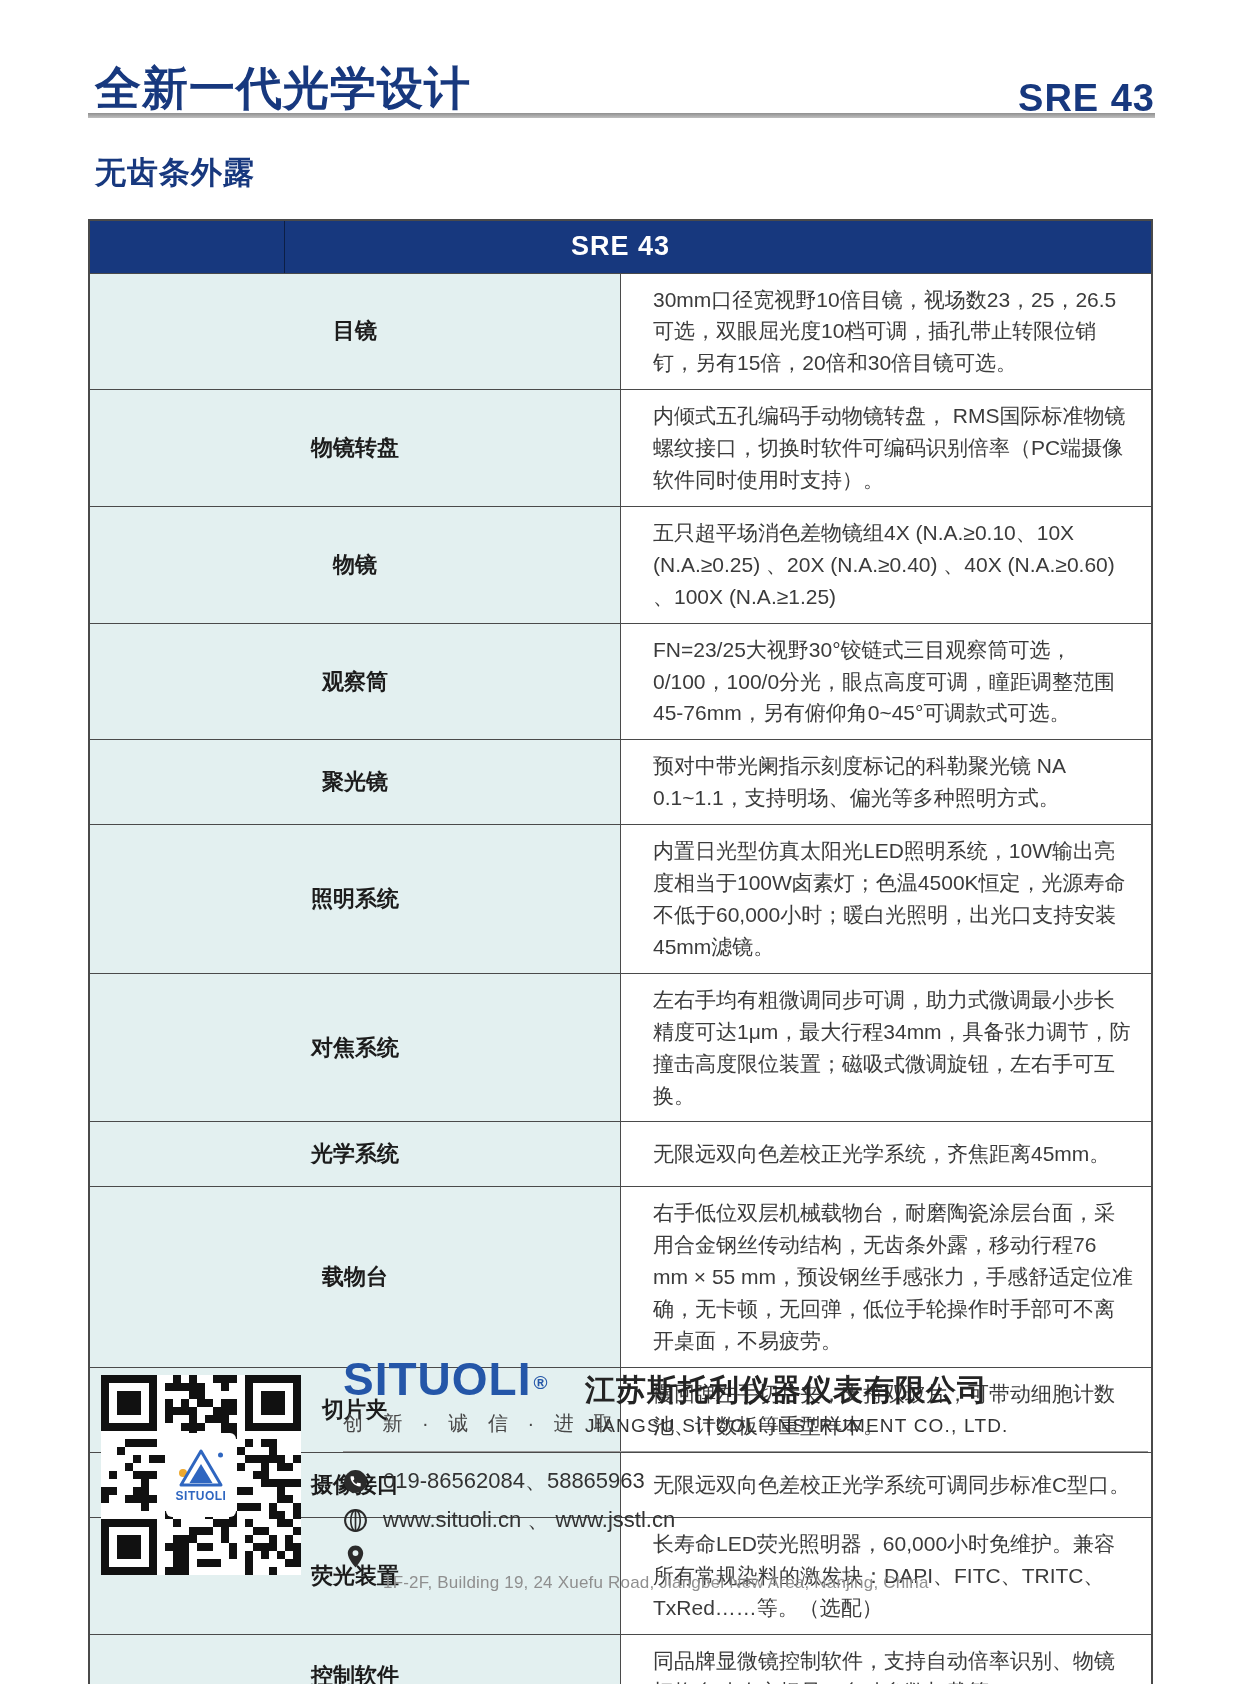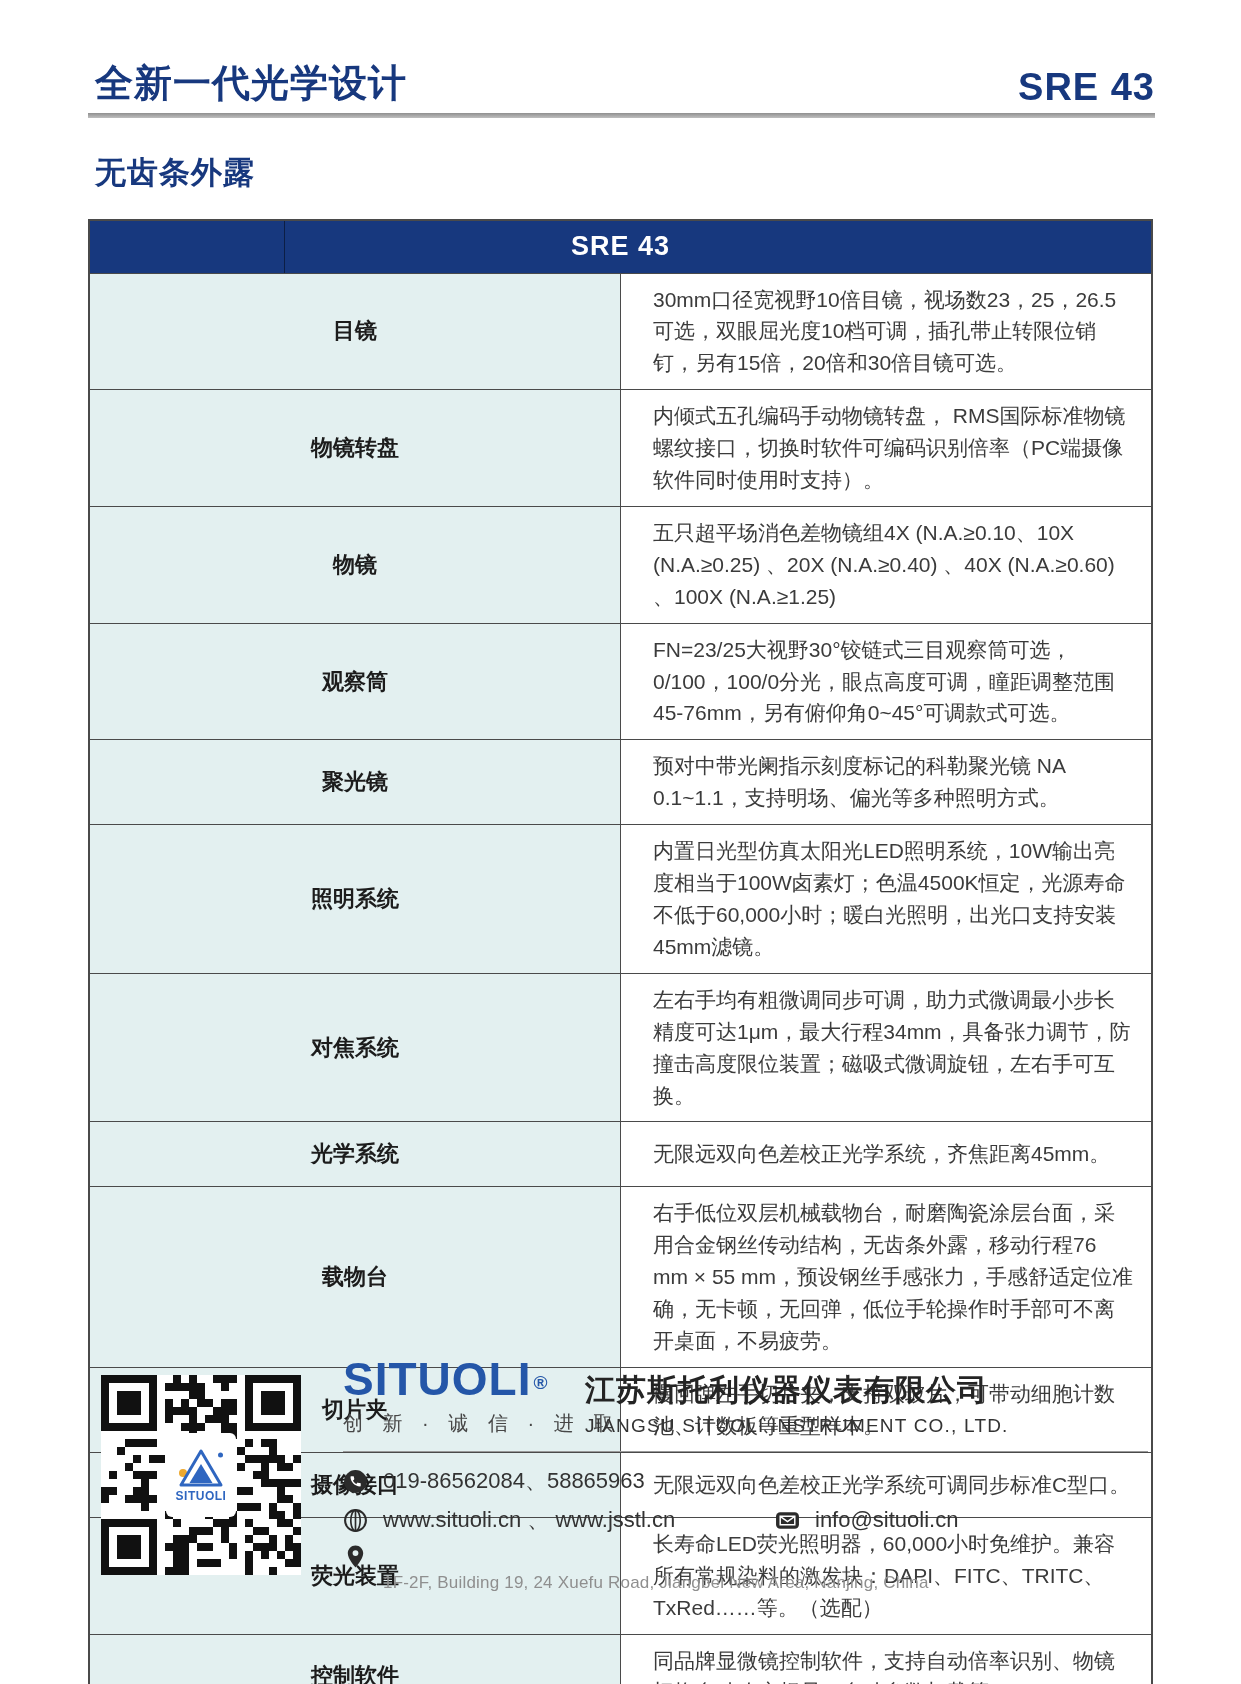--- a/index.html
+++ b/index.html
@@ -14,21 +14,21 @@
   body{
     width:1241px;height:1684px;position:relative;overflow:hidden;
     font-family:"Liberation Sans","DejaVu Sans",sans-serif;color:var(--text);
   }
   .page{position:absolute;inset:0;}
   
   .top-header{
     position:absolute;left:88px;right:86px;top:58px;
     display:flex;justify-content:space-between;align-items:flex-end;
   }
-  .top-title{font-size:38px;font-weight:700;color:var(--accent);letter-spacing:1px;padding-left:7px;}
+  .top-title{font-size:46px;font-weight:700;color:var(--accent);letter-spacing:1px;padding-left:7px;}
   .top-model{font-size:38px;font-weight:700;color:var(--accent);letter-spacing:1px;}
   .top-rule{
     position:absolute;left:88px;right:86px;top:113px;height:5px;
     background:linear-gradient(#8f8f8f,#bfbfbf);
   }
   
   .section-title{
     position:absolute;left:95px;top:152px;
     font-size:31px;font-weight:700;color:var(--accent);letter-spacing:1px;
   }
@@ -376,28 +376,20 @@
           <div class="contact-text">019-86562084、58865963</div>
         </div>
 
         <div class="contact-row web-row">
           <svg class="contact-icon" viewBox="0 0 24 24">
             <circle cx="12" cy="12" r="10" fill="none" stroke="#2b2b2b" stroke-width="2"></circle>
             <ellipse cx="12" cy="12" rx="4.5" ry="10" fill="none" stroke="#2b2b2b" stroke-width="1.6"></ellipse>
             <line x1="12" y1="2" x2="12" y2="22" stroke="#2b2b2b" stroke-width="1.6"></line>
           </svg>
           <div class="contact-text">www.situoli.cn 、 www.jsstl.cn</div>
-          <div class="email-group">
-            <svg class="contact-icon" viewBox="0 0 24 24">
-              <rect x="1" y="4" width="22" height="16" rx="4" fill="#2b2b2b"></rect>
-              <path d="M5 8h14v8H5z" fill="none" stroke="#fff" stroke-width="1.4"></path>
-              <path d="M5 8l7 5 7-5" fill="none" stroke="#fff" stroke-width="1.4"></path>
-            </svg>
-            <div class="contact-text">info@situoli.cn</div>
-          </div>
         </div>
 
         <div class="contact-row">
           <svg class="contact-icon" viewBox="0 0 24 24">
             <path d="M12 1.5C7.9 1.5 4.6 4.8 4.6 8.9c0 5.5 7.4 13.6 7.4 13.6s7.4-8.1 7.4-13.6c0-4.1-3.3-7.4-7.4-7.4zm0 10a2.8 2.8 0 1 1 0-5.6 2.8 2.8 0 0 1 0 5.6z" fill="#2b2b2b"></path>
           </svg>
         </div>
         <div class="addr-en">1F-2F, Building 19, 24 Xuefu Road, Jiangbei New Area, Nanjing, China</div>
       </div>
     </div>

